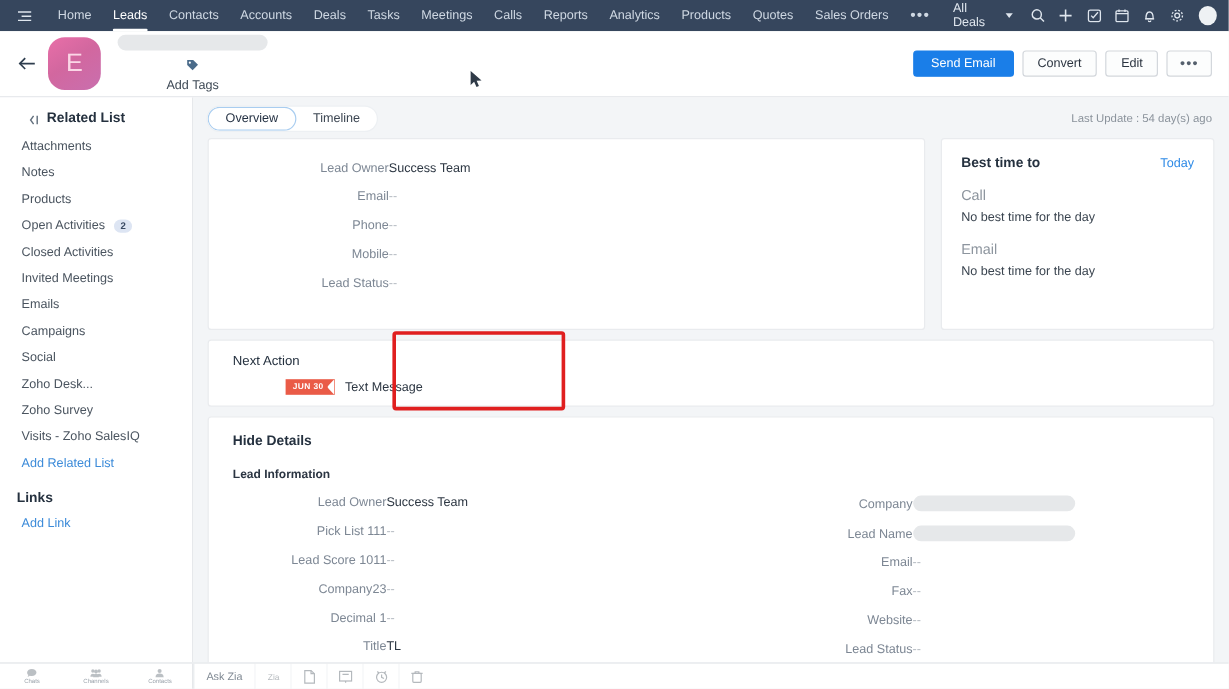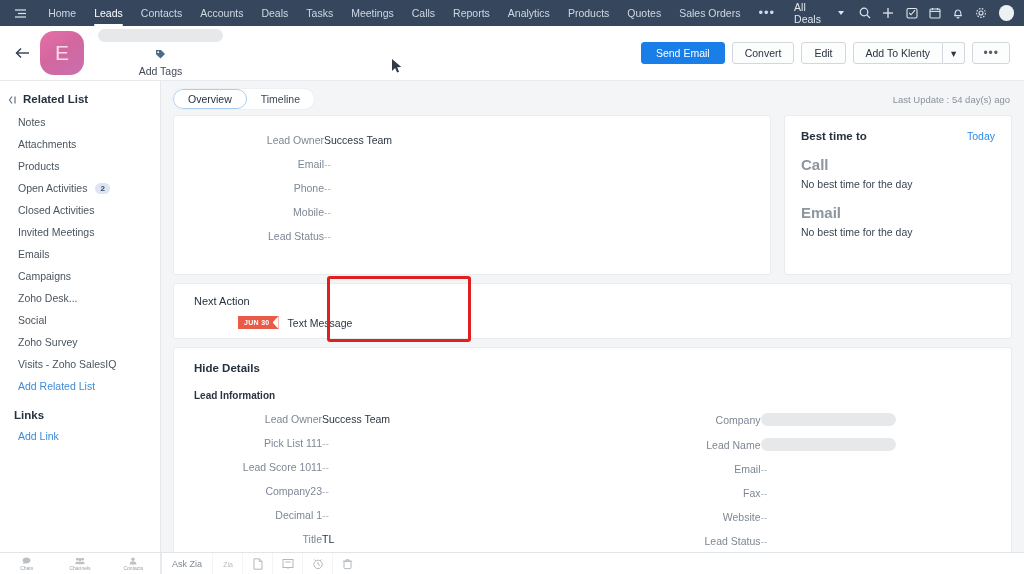--- a/index.html
+++ b/index.html
@@ -65,21 +65,21 @@
   .btn.dots { padding: 0 10px; letter-spacing: 1px; font-size: 12px; color: #55606d; }
 
   
   .body { flex: 1 1 auto; display: flex; min-height: 0; position: relative; }
 
   
   .sidebar {
     width: 161px; flex: 0 0 161px; background: #ffffff; border-right: 1px solid #e6e8eb;
     padding-top: 9px; overflow: hidden;
   }
-  .side-head { display: flex; align-items: flex-end; gap: 6px; padding: 3px 10px 6px 8px; }
+  .side-head { display: flex; align-items: flex-end; gap: 6px; padding: 3px 10px 6px 24px; }
   .collapse-ic { color: #63707e; display: flex; }
   .side-head-title { font-size: 11.5px; font-weight: bold; color: #25313f; }
   .side-item {
     font-size: 10.5px; color: #4a545f; padding: 5px 10px 5px 18px; display: flex; align-items: center;
     gap: 8px; cursor: pointer; line-height: 12px;
   }
   .side-badge {
     background: #dde5f3; color: #3a4a63; font-size: 8px; border-radius: 7px;
     padding: 1px 5px; line-height: 9px; font-weight: bold;
   }
@@ -107,21 +107,21 @@
 
   .field-row { display: flex; align-items: center; margin-bottom: 12px; }
   .field-label { width: 150px; text-align: right; font-size: 10.5px; color: #7d8794; padding-right: 0; }
   .field-value { font-size: 10.5px; color: #2c3642; }
   .field-value.dash { color: #b4bac1; }
   .field-redact { background: #e6e8ea; border-radius: 7px; height: 13px; width: 135px; }
 
   .bt-head { display: flex; align-items: center; margin-bottom: 14px; }
   .bt-title { font-size: 11.5px; font-weight: bold; color: #25313f; }
   .bt-today { margin-left: auto; font-size: 10.5px; color: #2e8ae6; cursor: pointer; }
-  .bt-sub { font-size: 15px; color: #8d959e; margin-bottom: 5px; font-weight: bold; }
+  .bt-sub { font-size: 12px; color: #8d959e; margin-bottom: 5px; }
   .bt-val { font-size: 10.5px; color: #3b4550; margin-bottom: 14px; }
 
   
   .na-wrap { padding: 8px 12px 0 12px; position: relative; }
   .na-card { background: #ffffff; border: 1px solid #e9ebee; border-radius: 3px; height: 56px; padding: 11px 0 0 20px; }
   .na-title { font-size: 11px; font-weight: normal; color: #25313f; margin-bottom: 9px; }
   .na-line { display: flex; align-items: center; gap: 9px; margin-left: 44px; }
   .na-badge {
     position: relative; background: #ea5b47; color: #ffffff; font-size: 7px; font-weight: bold;
     height: 13px; line-height: 13px; padding: 0 9px 0 6px; letter-spacing: 0.3px;
@@ -267,45 +267,41 @@
               <circle cx="3.2" cy="3.2" r="0.9" fill="#ffffff"></circle>
             </svg>
         </span>
         <span>Add Tags</span>
       </div>
     </div>
     <div class="hdr-actions">
       <div class="btn primary">Send Email</div>
       <div class="btn">Convert</div>
       <div class="btn">Edit</div>
-      <div class="btn-split">
-        <div class="btn">Add To Klenty</div>
-        <div class="btn split-caret">▾</div>
-      </div>
       <div class="btn dots">•••</div>
     </div>
   </div>
 
   <div class="body">
 
     <div class="sidebar">
       <div class="side-head">
         <span class="collapse-ic">
           <svg width="9" height="10" viewBox="0 0 9 10">
               <polyline points="4,1.5 1.5,5 4,8.5" fill="none" stroke="#63707e" stroke-width="1.2"></polyline>
               <line x1="7" y1="1.5" x2="7" y2="8.5" stroke="#63707e" stroke-width="1.2"></line>
             </svg>
         </span>
         <span class="side-head-title">Related List</span>
       </div>
       <div class="side-item">
+          <span>Attachments</span>
+        </div>
+      <div class="side-item">
           <span>Notes</span>
-        </div>
-      <div class="side-item">
-          <span>Attachments</span>
         </div>
       <div class="side-item">
           <span>Products</span>
         </div>
       <div class="side-item">
         <span>Open Activities</span>
         <span class="side-badge">2</span>
       </div>
       <div class="side-item">
           <span>Closed Activities</span>
@@ -313,24 +309,24 @@
       <div class="side-item">
           <span>Invited Meetings</span>
         </div>
       <div class="side-item">
           <span>Emails</span>
         </div>
       <div class="side-item">
           <span>Campaigns</span>
         </div>
       <div class="side-item">
+          <span>Social</span>
+        </div>
+      <div class="side-item">
           <span>Zoho Desk...</span>
-        </div>
-      <div class="side-item">
-          <span>Social</span>
         </div>
       <div class="side-item">
           <span>Zoho Survey</span>
         </div>
       <div class="side-item">
           <span>Visits - Zoho SalesIQ</span>
         </div>
       <div class="side-link">Add Related List</div>
       <div class="side-section">Links</div>
       <div class="side-link">Add Link</div>

